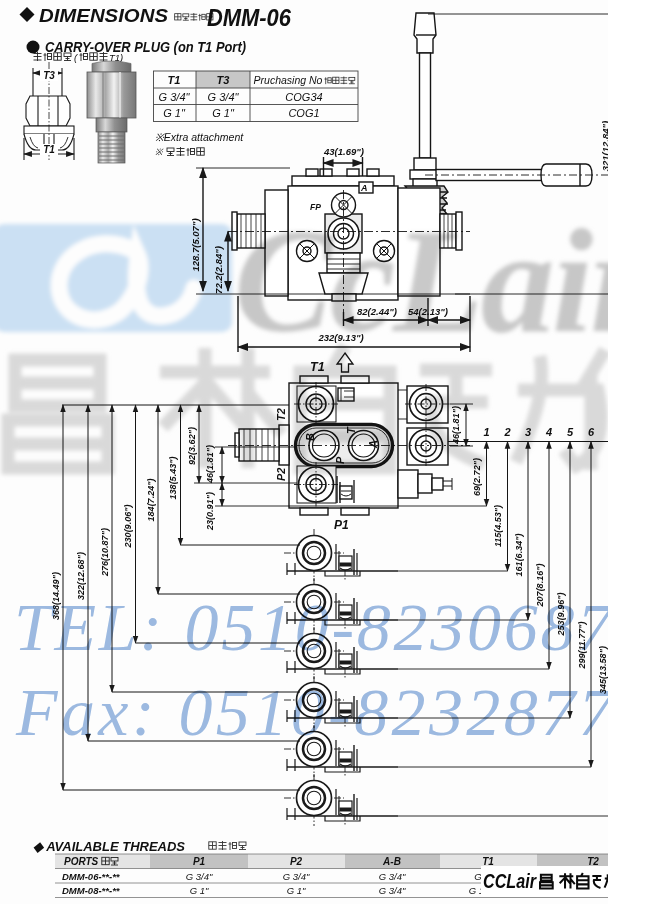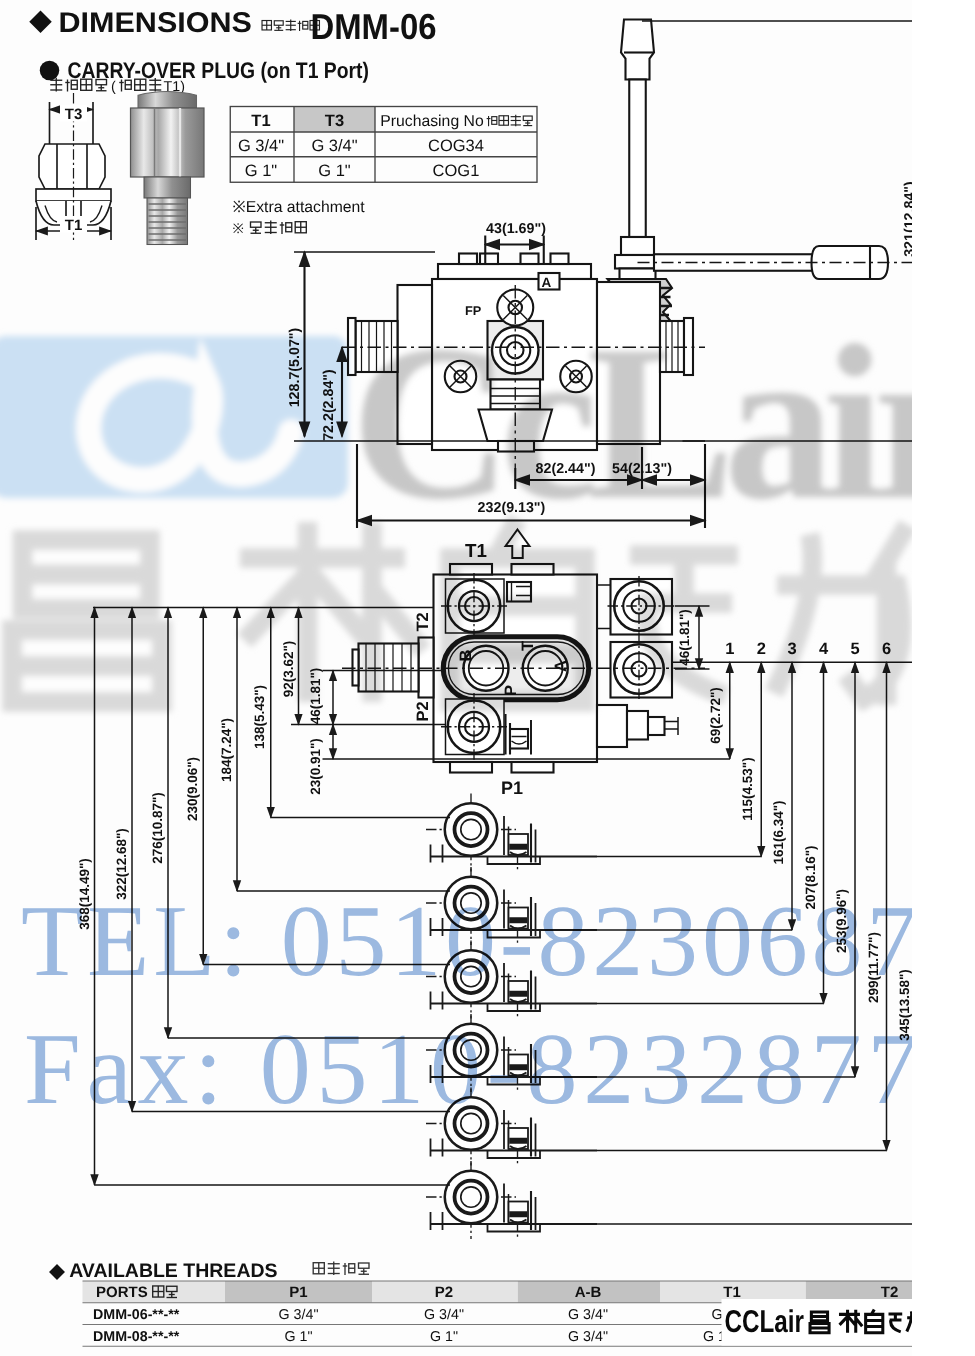--- a/index.html
+++ b/index.html
@@ -1,16 +1,16 @@
 <!DOCTYPE html>
 <html><head>
 <meta charset="utf-8">
 <style>
 html,body{margin:0;padding:0;background:#fff;}
-#pg{position:relative;width:608px;height:904px;overflow:hidden;font-family:"Liberation Sans",sans-serif;}
+#pg{position:relative;width:608px;height:904px;overflow:hidden;font-family:"Liberation Sans",sans-serif;font-style:italic;}
 </style>
 </head>
 <body>
 <div id="pg">
 <svg width="650" height="904" viewBox="0 0 650 904" xmlns="http://www.w3.org/2000/svg">
 <defs>
 <filter id="bl2" x="-10%" y="-10%" width="120%" height="120%">
           <feGaussianBlur stdDeviation="2.2"></feGaussianBlur>
         </filter>
 <filter id="bl1" x="-10%" y="-10%" width="120%" height="120%">

